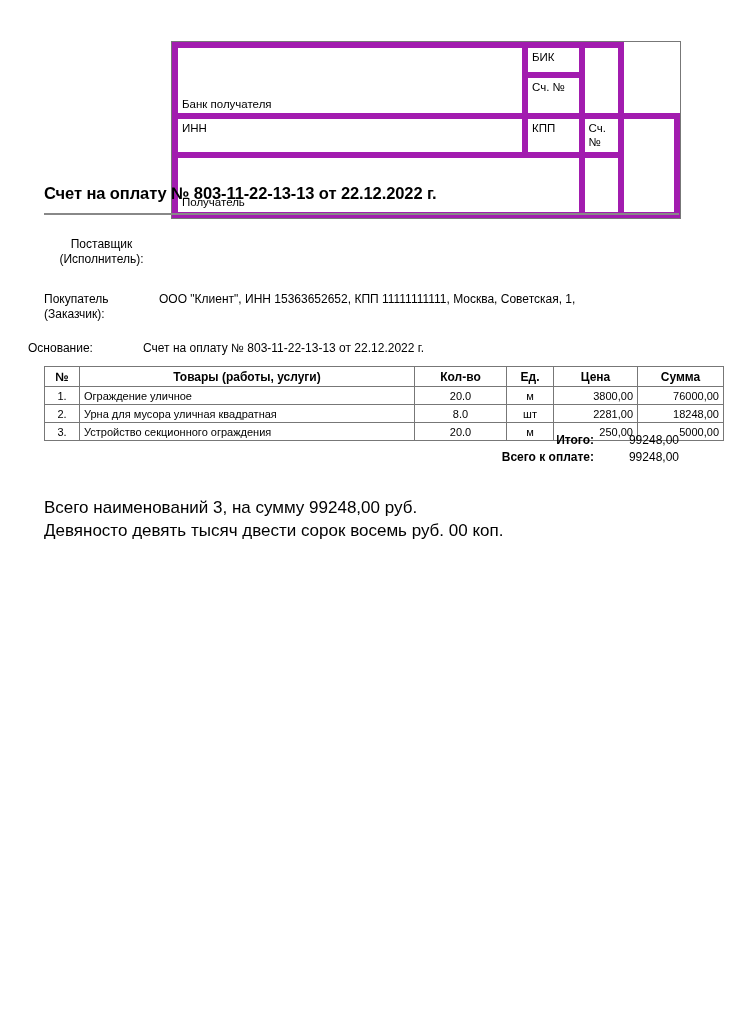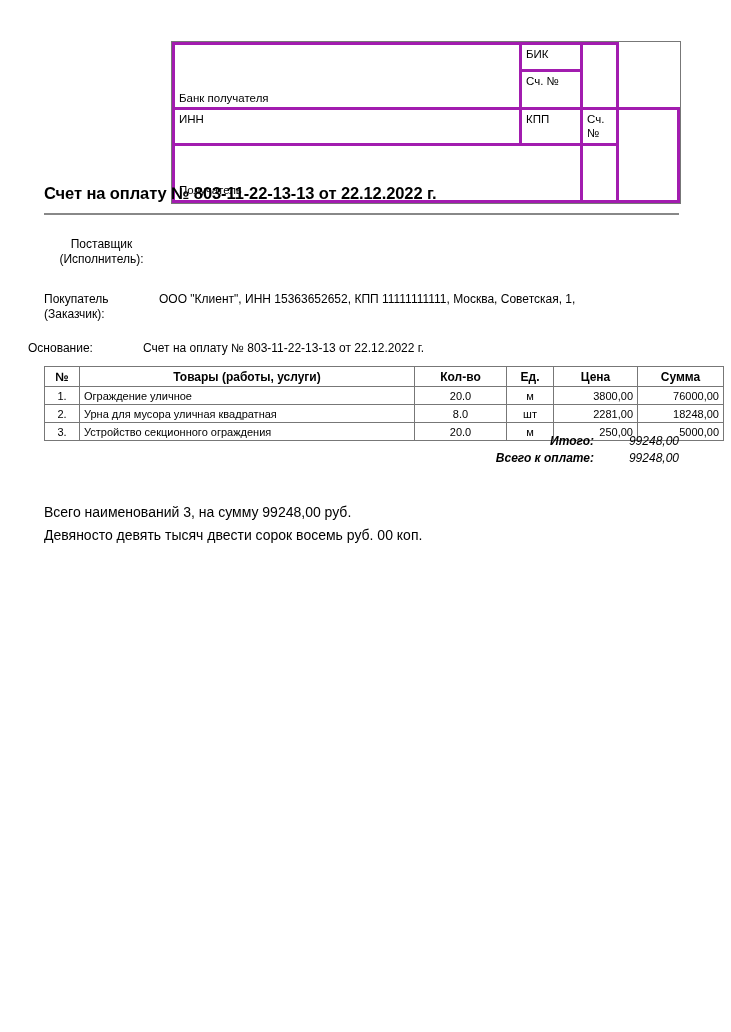--- a/index.html
+++ b/index.html
@@ -32,21 +32,21 @@
     border: 1px solid #777;
     border-collapse: collapse;
     font-size: 11.5px;
   }
   .bank-block table {
     border-collapse: collapse;
     width: 100%;
     table-layout: fixed;
   }
   .bank-block td {
-    border: 3px solid #a21caf;
+    border: 6px solid #a21caf;
     vertical-align: bottom;
     padding: 2px 4px 2px 4px;
     font-size: 11.5px;
     line-height: 1.25;
   }
   .bank-block td.top {
     vertical-align: top;
   }
   .cell-bank-name { height: 52px; width: 336px; }
   .cell-bik       { height: 20px; }
@@ -122,40 +122,38 @@
   .totals {
     position: absolute;
     left: 404px;
     top: 431px;
     width: 275px;
     font-size: 12px;
   }
   .totals .row {
     display: flex;
     justify-content: flex-end;
-    align-items: flex-end;
+    align-items: center;
     height: 17px;
-    font-style: italic;
   }
   .totals .t-label {
     font-weight: bold;
     text-align: right;
     padding-right: 8px;
   }
   .totals .t-value {
     width: 77px;
     text-align: right;
   }
 
   
   .footer-line {
     position: absolute;
     left: 44px;
-    font-size: 14px;
-    margin-top: 6px;
+    font-size: 17px;
   }
   .footer-1 { top: 498px; }
   .footer-2 { top: 521px; }
 </style>
 </head>
 <body>
 
 <div class="page">
 
   <div class="bank-block">

